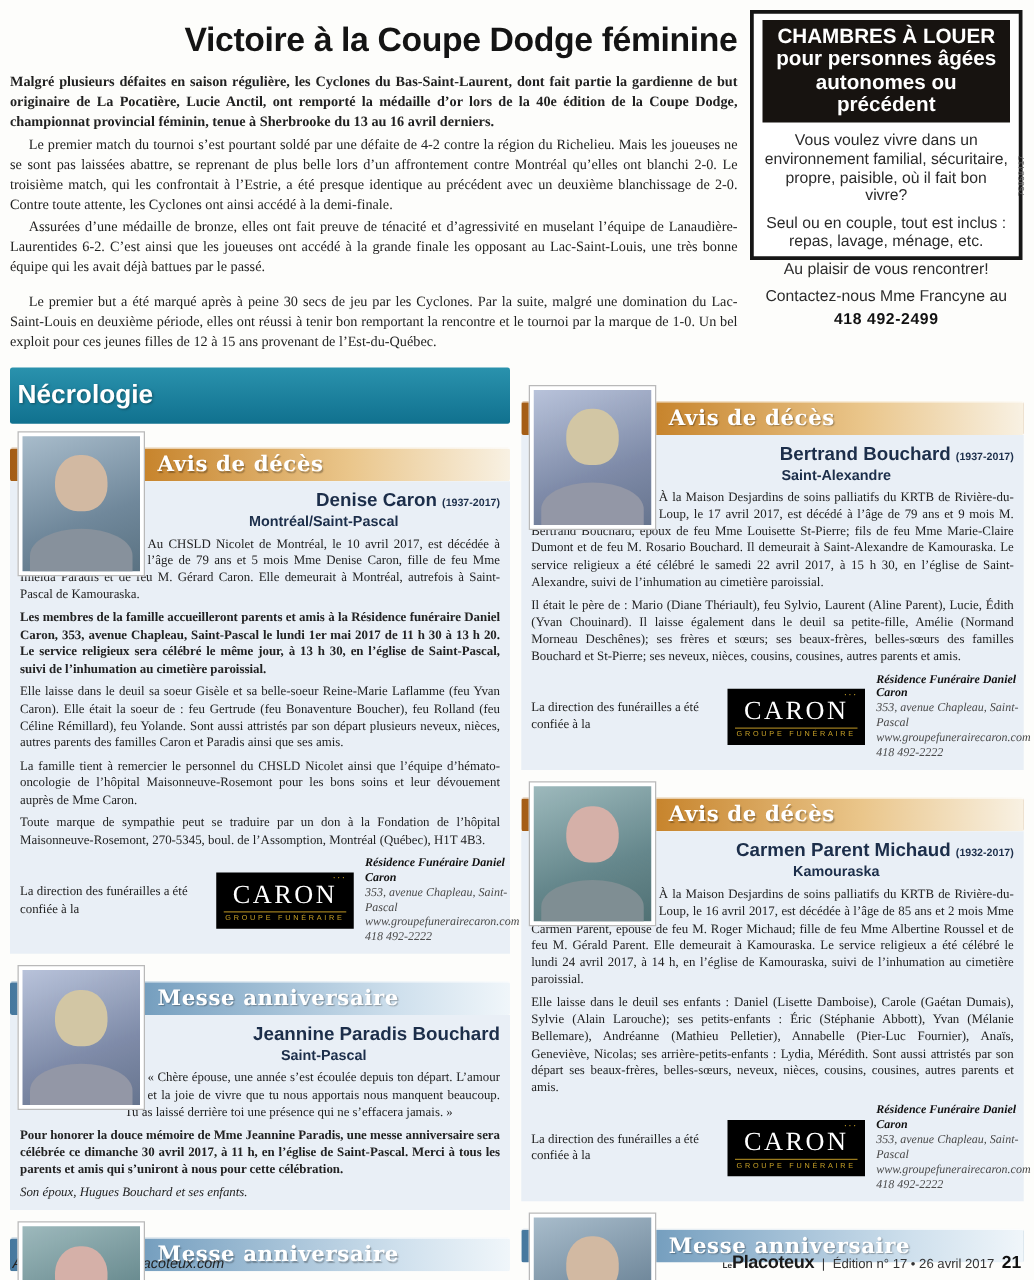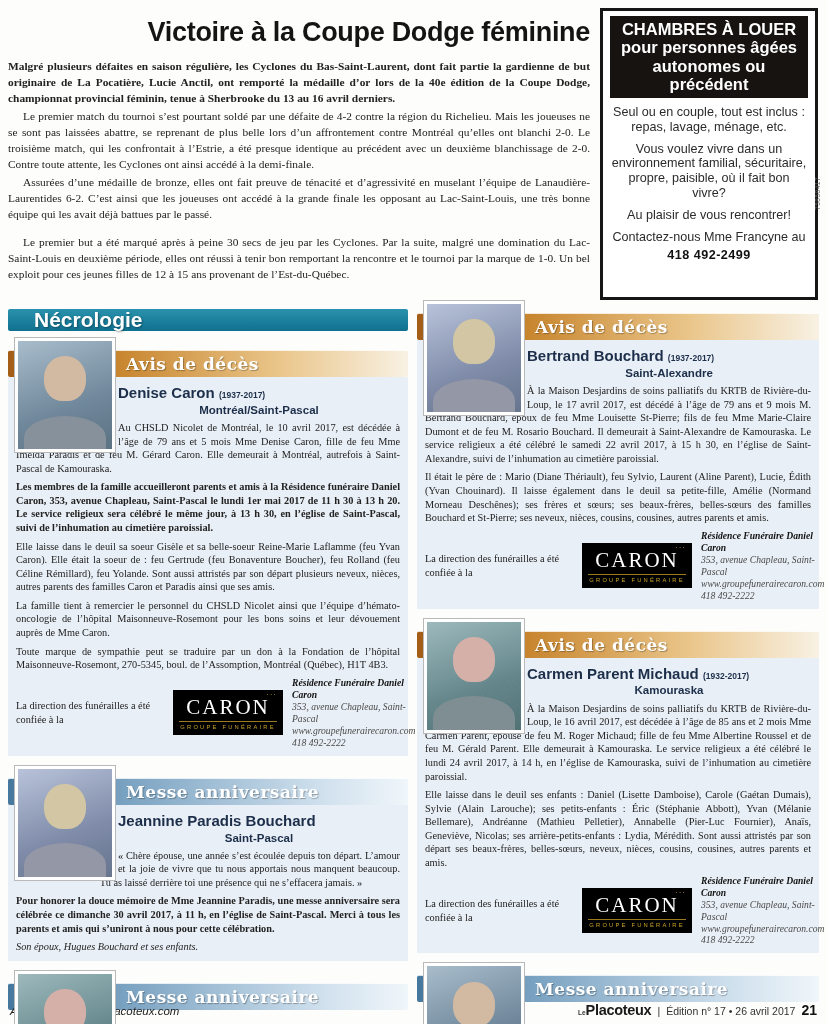--- a/index.html
+++ b/index.html
@@ -11,31 +11,31 @@
   .top{display:flex;gap:10px;}
   .article{width:582px;}
   .headline{font-family:"Liberation Sans",sans-serif;font-weight:bold;font-size:27px;
             line-height:1.08;text-align:right;color:#141414;margin:10px 0 12px;letter-spacing:-.3px;}
   .article p{font-size:11.4px;line-height:1.4;text-align:justify;margin:0 0 2px;}
   .article .lead{font-weight:bold;}
   .article .ind{text-indent:15px;}
   .article .sp{margin-top:12px;}
 
   .adbox{width:218px;border:3px solid #161616;background:#fff;position:relative;
-         padding:5px 7px 8px;box-sizing:border-box;height:292px;font-family:"Liberation Sans",sans-serif;}
+         padding:5px 7px 8px;box-sizing:border-box;height:200px;font-family:"Liberation Sans",sans-serif;}
   .ad-head{background:#171310;color:#fff;text-align:center;font-weight:bold;
            font-size:16.5px;line-height:1.12;padding:4px 2px;}
   .adbox p{text-align:center;font-size:12.6px;line-height:1.18;margin:7px 0 0;color:#2b2b2b;}
   .ad-phone{font-weight:bold;font-size:21px;letter-spacing:.5px;margin-top:3px !important;color:#111 !important;}
   .ad-ref{position:absolute;right:1px;top:58%;transform:rotate(-90deg);transform-origin:right top;
           font-size:6.5px;color:#666;letter-spacing:.5px;}
 
   
-  .necro-bar{width:400px;height:22px;margin-top:9px;background:linear-gradient(180deg,#2a92ad,#10718f);
-             border-radius:2px;display:flex;align-items:center;padding-left:26px;box-sizing:border-box;}
+  .necro-bar{width:400px;height:45px;margin-top:9px;background:linear-gradient(180deg,#2a92ad,#10718f);
+             border-radius:2px;display:flex;align-items:center;padding-left:6px;box-sizing:border-box;}
   .necro-bar span{color:#fff;font-family:"Liberation Sans",sans-serif;font-weight:bold;font-size:21px;
                   text-shadow:1px 1px 2px rgba(0,0,0,.35);}
 
   
   .cols{display:flex;gap:9px;margin-top:6px;}
   .col-l{width:400px;}
   .col-r{width:402px;margin-top:-37px;}
   .card{position:relative;padding-top:13px;margin-bottom:9px;}
   .banner{height:27px;border-radius:2px;display:flex;align-items:center;padding-left:118px;
           box-sizing:border-box;border-top:1px solid rgba(255,255,255,.8);}
@@ -48,21 +48,21 @@
          border:1px solid #b9b9b9;padding:3px;z-index:2;box-sizing:content-box;}
   .photo-inner{width:100%;height:100%;position:relative;overflow:hidden;
                background:linear-gradient(160deg,#a8bccb,#70889b 60%,#5a7282);}
   .photo-inner::before{content:'';position:absolute;top:14%;left:28%;width:44%;height:42%;
                background:#d2b9a2;border-radius:48% 48% 44% 44%;}
   .photo-inner::after{content:'';position:absolute;bottom:-9%;left:6%;width:88%;height:40%;
                background:#87919c;border-radius:50% 50% 0 0;}
   .t2 .photo-inner{filter:hue-rotate(20deg) brightness(1.05);}
   .t3 .photo-inner{filter:hue-rotate(-25deg) brightness(.97);}
   .gap{float:left;width:102px;height:62px;}
-  .obit-name{text-align:left;font-family:"Liberation Sans",sans-serif;font-weight:bold;
+  .obit-name{text-align:right;font-family:"Liberation Sans",sans-serif;font-weight:bold;
              font-size:15px;color:#1c2e4a;padding-top:2px;}
   .obit-name .dates{font-size:8.5px;}
   .obit-loc{text-align:center;font-family:"Liberation Sans",sans-serif;font-weight:bold;
             font-size:11.5px;color:#1c2e4a;margin-bottom:3px;}
   .card-body p{margin:0 0 5px;text-align:justify;}
   .b{font-weight:bold;}
   .quote{text-align:justify;text-align-last:center;padding-left:46px;}
   .sig{font-style:italic;margin-bottom:0 !important;}
   .caron-line{display:flex;align-items:center;gap:9px;margin-top:2px;}
   .confide{flex:0 0 148px;font-size:10.3px;}
@@ -100,22 +100,22 @@
       <p class="ind">Assurées d’une médaille de bronze, elles ont fait preuve de ténacité et d’agressivité en muselant l’équipe de Lanaudière-Laurentides 6-2. C’est ainsi que les joueuses ont accédé à la grande finale les opposant au Lac-Saint-Louis, une très bonne équipe qui les avait déjà battues par le passé.</p>
       <p class="ind sp">Le premier but a été marqué après à peine 30 secs de jeu par les Cyclones. Par la suite, malgré une domination du Lac-Saint-Louis en deuxième période, elles ont réussi à tenir bon remportant la rencontre et le tournoi par la marque de 1-0. Un bel exploit pour ces jeunes filles de 12 à 15 ans provenant de l’Est-du-Québec.</p>
     </div>
 
     <div class="adbox">
       <div class="ad-head">
         <span>CHAMBRES À LOUER</span><br>
         <span>pour personnes âgées</span><br>
         <span>autonomes ou précédent</span>
       </div>
+      <p>Vous voulez vivre dans un environnement familial, sécuritaire, propre, paisible, où il fait bon vivre?</p>
       <p>Seul ou en couple, tout est inclus : repas, lavage, ménage, etc.</p>
-      <p>Vous voulez vivre dans un environnement familial, sécuritaire, propre, paisible, où il fait bon vivre?</p>
       <p>Au plaisir de vous rencontrer!</p>
       <p>Contactez-nous Mme Francyne au</p>
       <p class="ad-phone">418 492-2499</p>
       <span class="ad-ref">75858417</span>
     </div>
   </div>
 
   <div class="necro-bar">
     <span>Nécrologie</span>
   </div>

